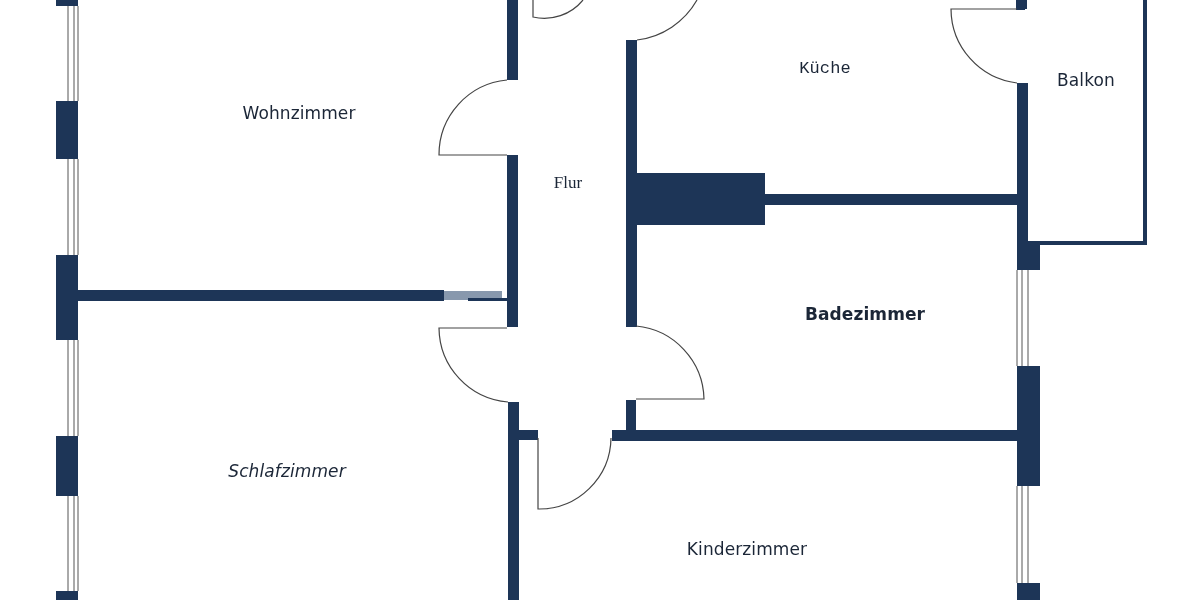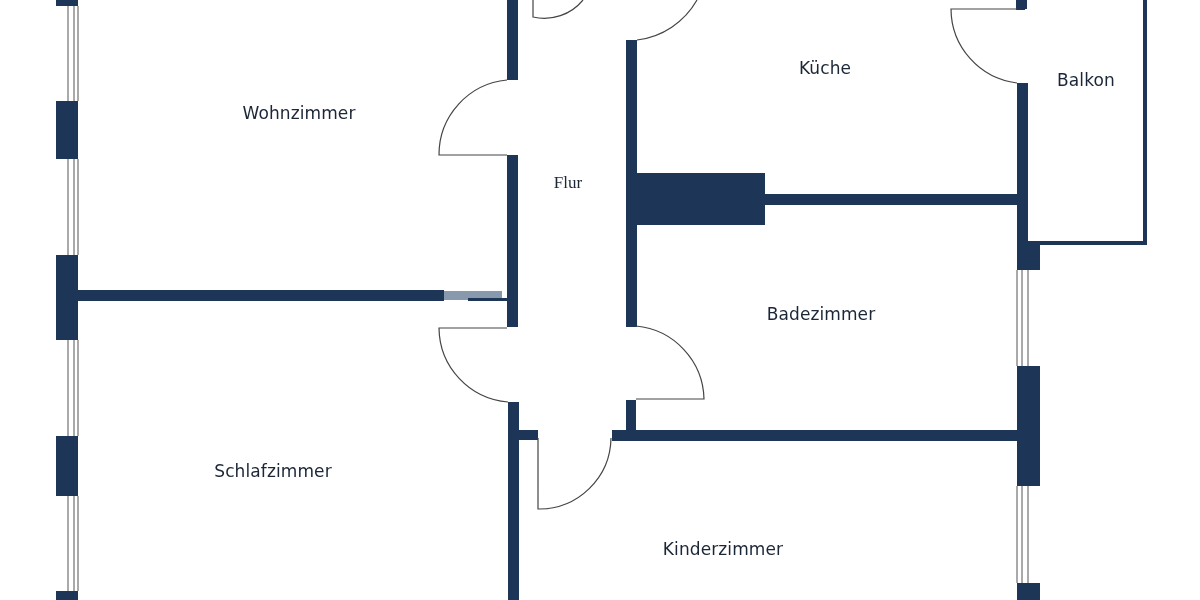--- a/index.html
+++ b/index.html
@@ -106,18 +106,18 @@
 
     <path d="M538 438 L538 509 A72 72 0 0 0 611 438"></path>
 
     <path d="M1017 9 L951 9 A75 75 0 0 0 1017 83"></path>
   </g>
 </svg>
 
 <div>
   <div class="room-label" style="left:299px; top:113px;">Wohnzimmer</div>
   <div class="room-label" style="left:568px; top:183px;font-family:Liberation Serif, serif;">Flur</div>
-  <div class="room-label" style="left:825px; top:68px;">Küche</div>
+  <div class="room-label" style="left:825px; top:68px;font-family:Liberation Mono, monospace;">Küche</div>
   <div class="room-label" style="left:1086px; top:80px;">Balkon</div>
-  <div class="room-label" style="left:821px; top:314px;">Badezimmer</div>
-  <div class="room-label" style="left:273px; top:471px;">Schlafzimmer</div>
-  <div class="room-label" style="left:723px; top:549px;">Kinderzimmer</div>
+  <div class="room-label" style="left:865px; top:314px;font-weight:bold;">Badezimmer</div>
+  <div class="room-label" style="left:287px; top:471px;font-style:italic;">Schlafzimmer</div>
+  <div class="room-label" style="left:747px; top:549px;">Kinderzimmer</div>
 </div>
 
 </body></html>

